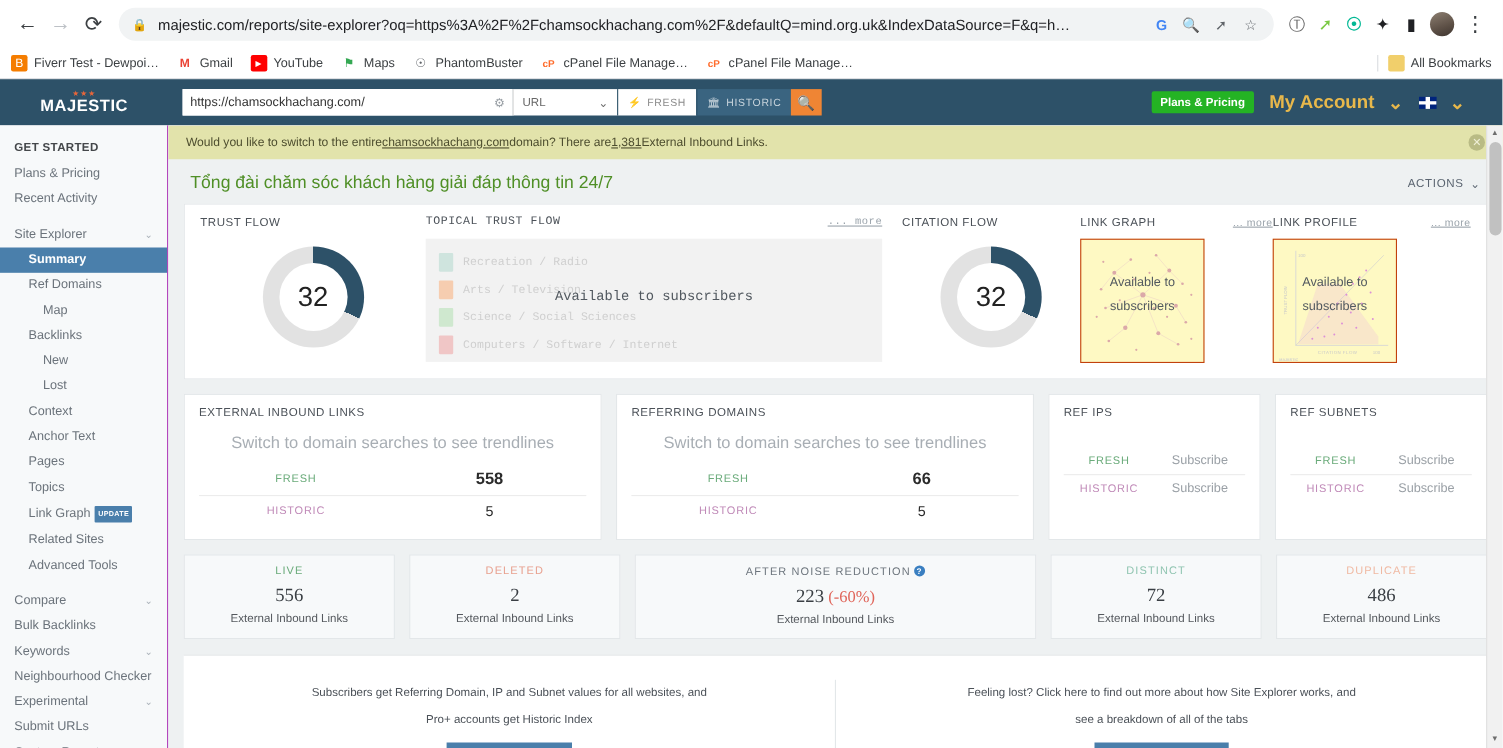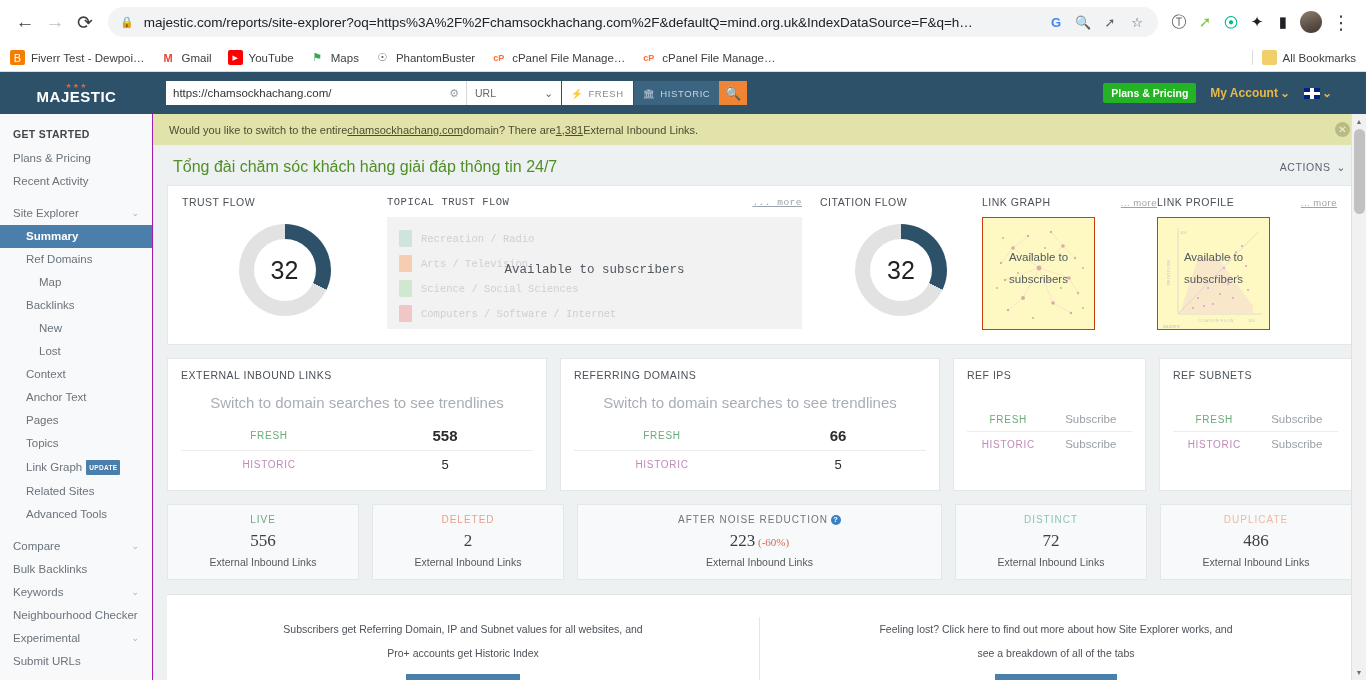--- a/index.html
+++ b/index.html
@@ -50,21 +50,21 @@
              padding:0 8px; font-size:10.5px; color:#666; }
   .stab { height:24px; background:#3a6480; color:#c8d4dc; font-size:9.5px; letter-spacing:.6px;
           display:flex; align-items:center; padding:0 9px; gap:5px; border-left:1px solid #2d5168;}
   .stab.white { background:#fff; color:#8a8a8a; }
   .sgo { width:28px; height:24px; background:#ef8534; color:#fff; display:flex;
          align-items:center; justify-content:center; font-size:13px; }
 
   .hdr-right { margin-left:auto; display:flex; align-items:center; padding-right:34px; gap:14px; }
   .pill { background:#24b324; color:#fff; font-size:10.5px; font-weight:bold;
           padding:4px 8px; border-radius:2px; }
-  .acct { color:#e8b84b; font-size:12px; font-weight:bold; display:flex; gap:2px; align-items:center;}
+  .acct { color:#e8b84b; font-size:17px; font-weight:bold; display:flex; gap:12px; align-items:center;}
   .flag { width:16px; height:11px; background:#00247d; position:relative; overflow:hidden; display:inline-block;}
   .flag:before{content:"";position:absolute;left:0;top:4px;width:16px;height:3px;background:#fff;}
   .flag:after{content:"";position:absolute;left:6px;top:0;width:4px;height:11px;background:#fff;}
 
   
   .shell { display:flex; height:calc(680px - 44px - 28px - 42px); }
 
   .sidebar { width:153px; flex:0 0 153px; background:#f7f9fa; border-right:1px solid #a21caf;
              padding-top:8px; overflow:hidden; }
   .sb-head { font-size:10.5px; font-weight:bold; color:#44474a; letter-spacing:.3px;
@@ -137,21 +137,21 @@
   .k.fresh { color:#6aab7a; }
   .k.hist  { color:#c08ab8; }
   .sm-spacer { height:26px; }
 
   .statrow { margin:13px 14px 0; display:flex; gap:13px; }
   .stat { flex:1 1 0; background:#f7f9fa; border:1px solid #e3e7e9; text-align:center;
           padding:9px 4px 11px; }
   .stat.wide { flex:1.95 1 0; }
   .stat .lbl { font-size:10px; letter-spacing:1px; }
   .stat .num { font-size:17px; color:#3a3f44; margin:6px 0 5px;font-family:Liberation Serif, serif; }
-  .stat .num .pct { font-size:11px; color:#e0655a; }
+  .stat .num .pct { font-size:15px; color:#e0655a; }
   .stat .cap { font-size:10.5px; color:#55595e; }
   .help { display:inline-flex; width:10px; height:10px; border-radius:50%; background:#3a7fc1;
           color:#fff; font-size:7.5px; align-items:center; justify-content:center;
           vertical-align:1px; margin-left:3px; font-weight:bold; }
 
   .footer { margin:14px 14px 0; border-top:1px solid #dfe3e5; background:#fff;
             display:flex; padding:22px 0 0; }
   .fcol { flex:1 1 0; text-align:center; font-size:10.5px; color:#4b5158; line-height:24px; }
   .fcol + .fcol { border-left:1px solid #e3e7e9; }
   .fbtn { display:inline-block; margin-top:9px; background:#4a7fab; color:#fff;

